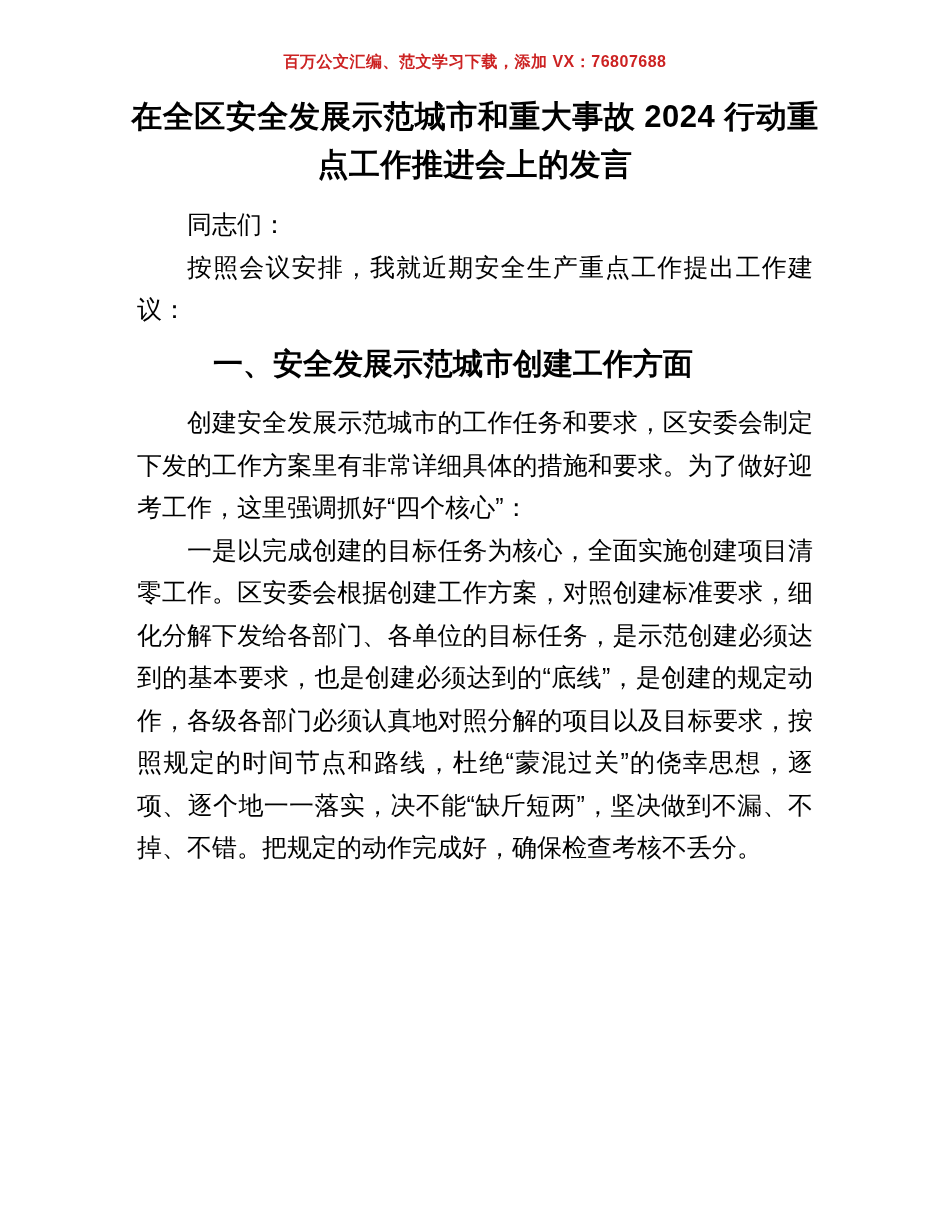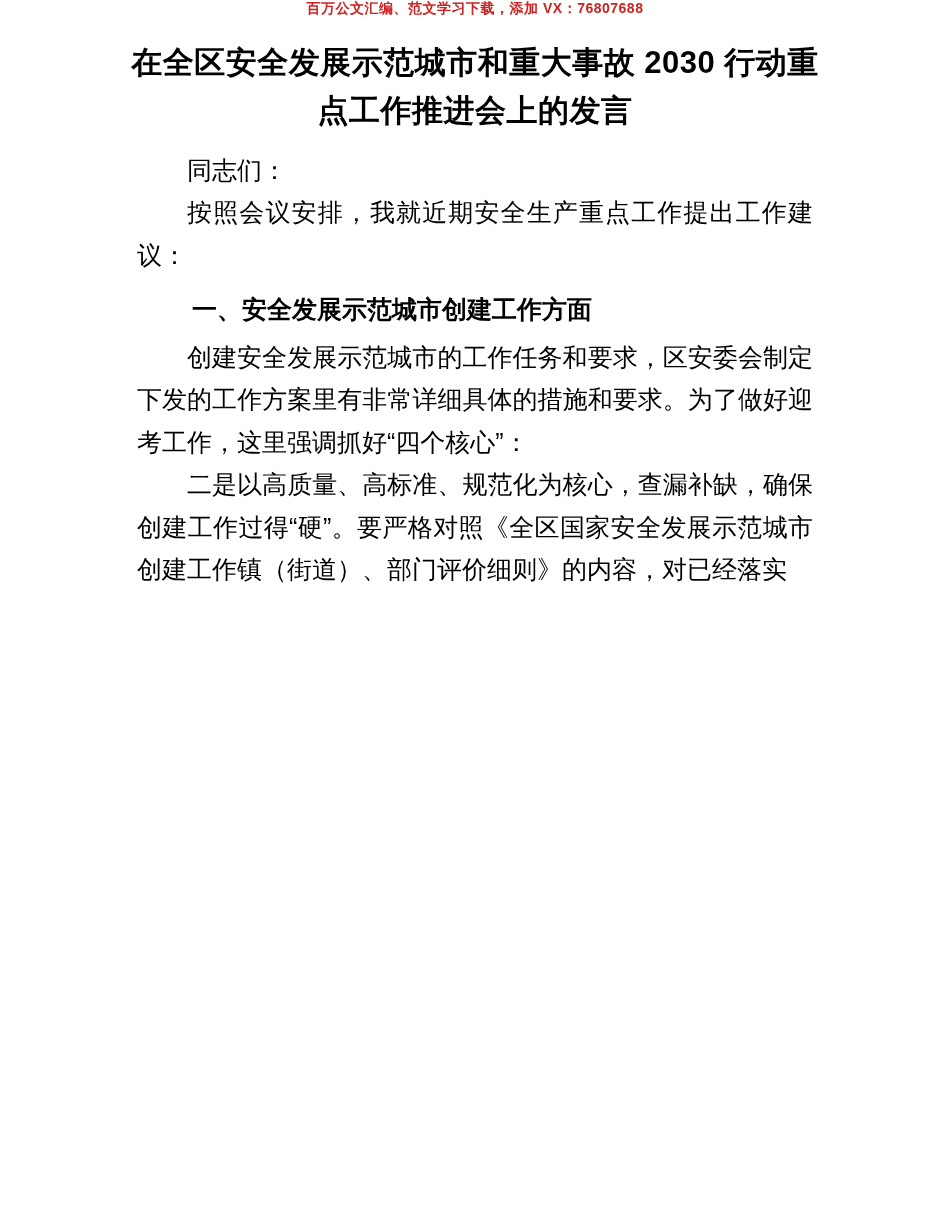--- a/index.html
+++ b/index.html
@@ -21,23 +21,24 @@
     height: 1230px;
     box-sizing: border-box;
     background: #ffffff;
     position: relative;
   }
 
   
   .ad-banner {
     text-align: center;
     color: #cc2222;
-    font-size: 14px;
+    font-size: 16px;
     font-weight: 700;
     letter-spacing: 0.5px;
+    padding-top: 52px;
     line-height: 1.2;
     white-space: nowrap;
   }
 
   
   .doc-title {
     text-align: center;
     font-size: 31px;
     font-weight: 700;
     line-height: 48px;
@@ -62,50 +63,50 @@
     text-indent: 2em;
     letter-spacing: 0px;
     word-break: break-all;
   }
 
   p.para + p.para {
     margin-top: 0;
   }
 
   p.heading {
-    margin: 5px;
-    font-size: 25px;
+    margin: 16px;
+    font-size: 30px;
     line-height: 42.5px;
     font-weight: 700;
     text-indent: 2em;
     letter-spacing: 0px;
   }
   p.heading {
     margin-top: 12px;
   }
   p.heading + p.para {
     margin-top: 4px;
   }
 </style>
 </head>
 <body>
 
 <div class="page">
 
   <div class="ad-banner">百万公文汇编、范文学习下载，添加 VX：76807688</div>
 
-  <h1 class="doc-title">在全区安全发展示范城市和重大事故 2030 行动重点工作推进会上的发言</h1>
+  <h1 class="doc-title">在全区安全发展示范城市和重大事故 2024 行动重点工作推进会上的发言</h1>
 
   <div class="doc-body">
 
     <p class="para">同志们：</p>
 
     <p class="para">按照会议安排，我就近期安全生产重点工作提出工作建议：</p>
 
     <p class="heading">一、安全发展示范城市创建工作方面</p>
 
     <p class="para">创建安全发展示范城市的工作任务和要求，区安委会制定下发的工作方案里有非常详细具体的措施和要求。为了做好迎考工作，这里强调抓好“四个核心”：</p>
 
+    <p class="para">一是以完成创建的目标任务为核心，全面实施创建项目清零工作。区安委会根据创建工作方案，对照创建标准要求，细化分解下发给各部门、各单位的目标任务，是示范创建必须达到的基本要求，也是创建必须达到的“底线”，是创建的规定动作，各级各部门必须认真地对照分解的项目以及目标要求，按照规定的时间节点和路线，杜绝“蒙混过关”的侥幸思想，逐项、逐个地一一落实，决不能“缺斤短两”，坚决做到不漏、不掉、不错。把规定的动作完成好，确保检查考核不丢分。</p>
 
-    <p class="para">二是以高质量、高标准、规范化为核心，查漏补缺，确保创建工作过得“硬”。要严格对照《全区国家安全发展示范城市创建工作镇（街道）、部门评价细则》的内容，对已经落实</p>
 
   </div>
 </div>
 
 </body></html>

